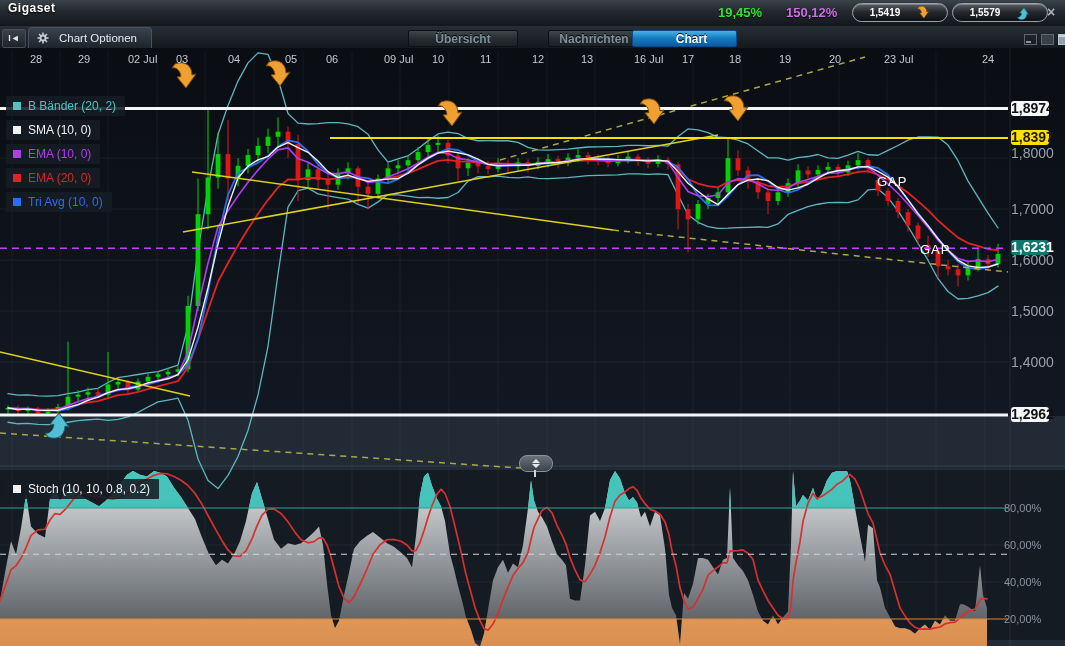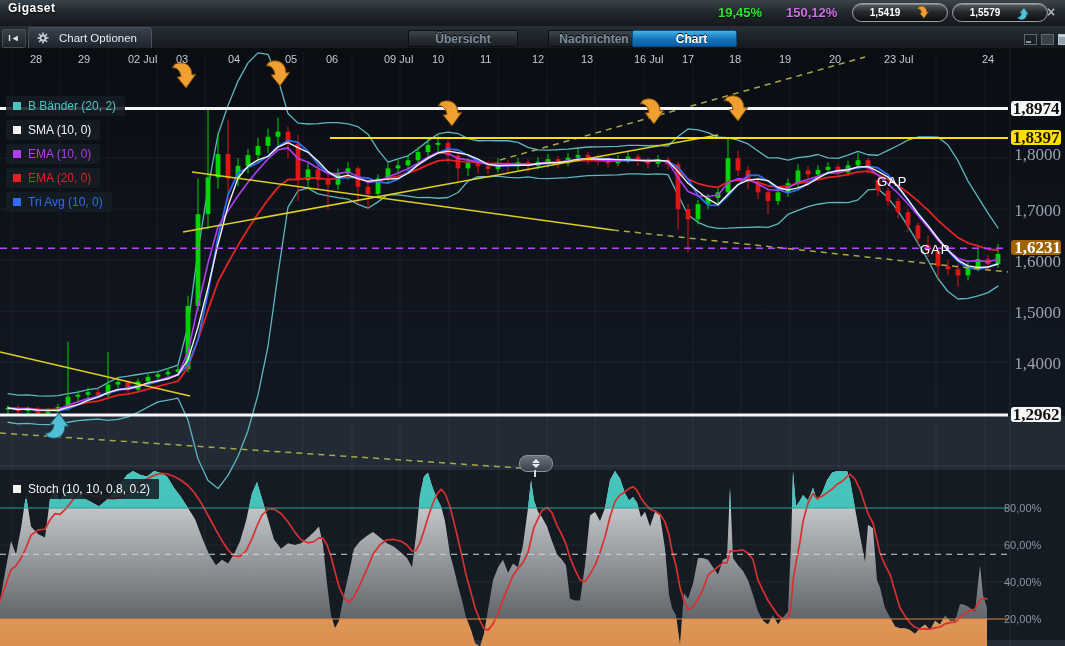--- a/index.html
+++ b/index.html
@@ -48,26 +48,26 @@
   
   #chartSvg{position:absolute;left:0;top:48px;}
   .dlab{position:absolute;top:53px;font-size:11px;color:#c2cad2;white-space:nowrap;}
   
   #legendMain{position:absolute;left:6px;top:96px;display:flex;flex-direction:column;gap:4px;}
   .lg{display:flex;align-items:center;gap:7px;background:rgba(22,28,36,.88);
       padding:3px 9px 3px 7px;font-size:12px;width:max-content;border-radius:1px;}
   .lg .sw{width:8px;height:8px;display:block;}
   #legendStoch{position:absolute;left:6px;top:479px;}
   
-  .plab{position:absolute;width:50px;left:1011px;text-align:right;font-size:17px;
-        color:#98a2ac;padding-right:5px;font-family:Liberation Serif, serif;}
+  .plab{position:absolute;width:38px;left:1011px;text-align:right;font-size:14px;
+        color:#98a2ac;padding-right:5px;}
   .chip{text-align:center;border-radius:3px;font-weight:bold;padding-right:0;height:15px;line-height:15px;}
   .chip.white{background:#f4f6f8;color:#111;}
   .chip.yellow{background:#ffdf00;color:#221a00;}
-  .chip.magenta{background:#a16207;color:#fff;text-align:right;}
+  .chip.magenta{background:#0f766e;color:#fff;text-align:right;}
   .slab{position:absolute;width:52px;left:1004px;font-size:11px;color:#8a95a0;}
   
   #splitter{position:absolute;left:519px;top:455px;width:32px;height:15px;border-radius:8px;
     background:linear-gradient(180deg,#6a737c,#39414a);border:1px solid #8a939c;
     display:flex;flex-direction:column;align-items:center;justify-content:center;cursor:row-resize;}
   #splitter i{display:block;width:0;height:0;border-left:4px solid transparent;border-right:4px solid transparent;}
   #splitter .up{border-bottom:4px solid #e8ecf0;margin-bottom:1px;}
   #splitter .dn{border-top:4px solid #e8ecf0;}
   #splitTick{position:absolute;left:534px;top:470px;width:2px;height:7px;background:#cfd6dc;}
 </style>

